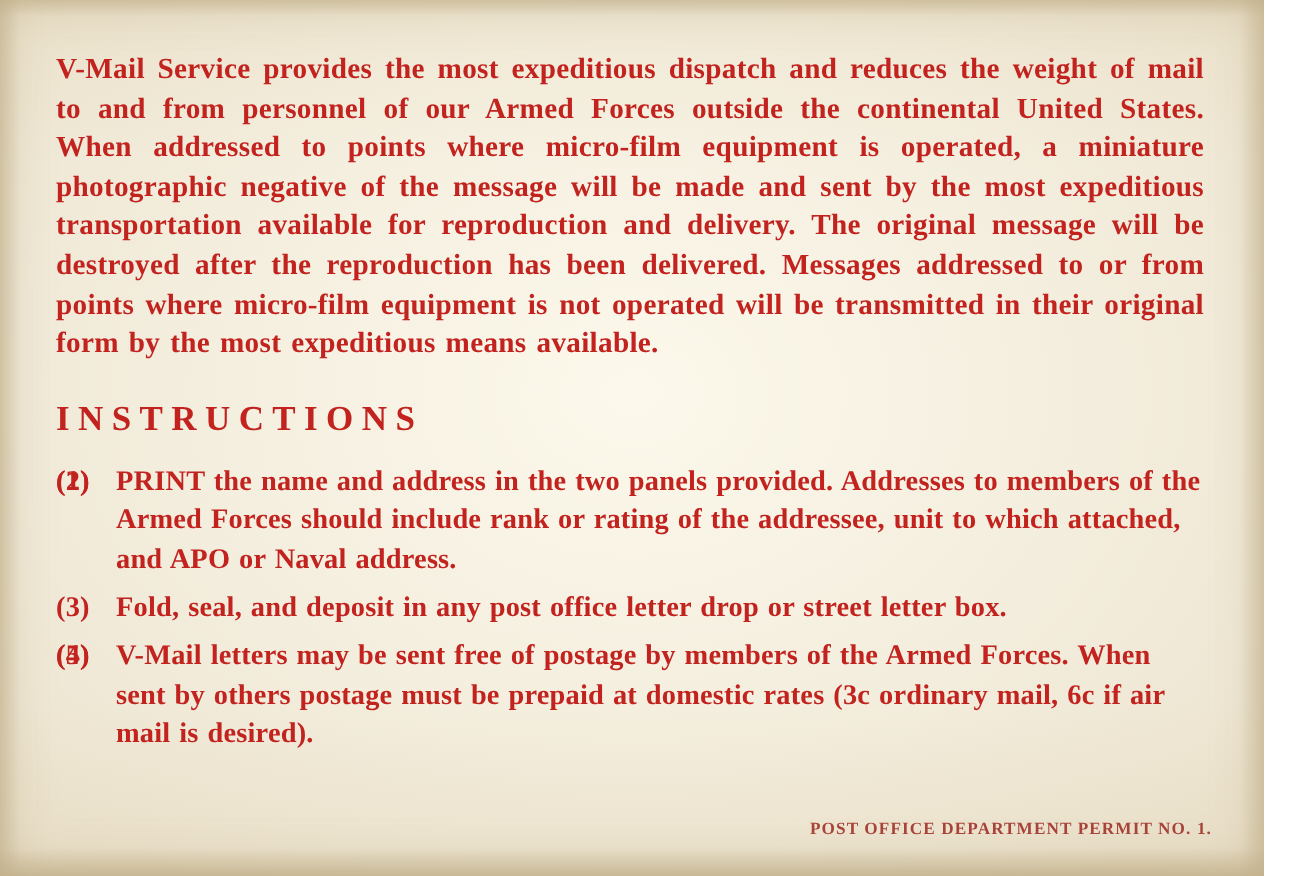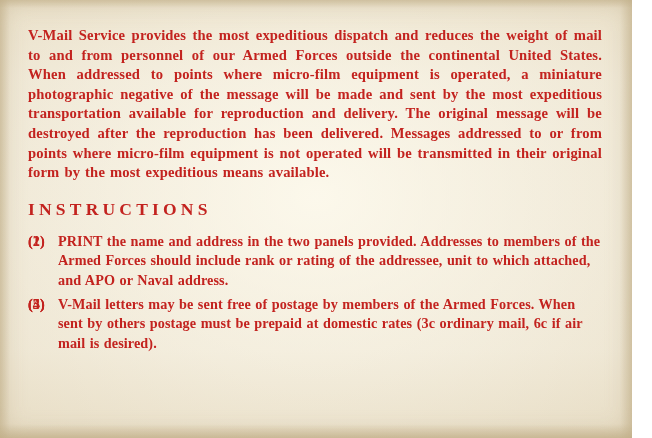--- a/index.html
+++ b/index.html
@@ -113,24 +113,25 @@
     <div class="heading">INSTRUCTIONS</div>
 
     <ol class="instructions">
       <li>
         <span class="num">(1)</span>
       </li>
       <li>
         <span class="num">(2)</span><span>PRINT the name and address in the two panels provided. Addresses to members of the Armed Forces should include rank or rating of the addressee, unit to which attached, and APO or Naval address.</span>
       </li>
       <li>
-        <span class="num">(3)</span>
+        <span class="num">(3)</span><span>Fold, seal, and deposit in any post office letter drop or street letter box.</span>
       </li>
       <li>
         <span class="num">(4)</span>
       </li>
       <li>
         <span class="num">(5)</span><span>V-Mail letters may be sent free of postage by members of the Armed Forces. When sent by others postage must be prepaid at domestic rates (3c ordinary mail, 6c if air mail is desired).</span>
       </li>
     </ol>
   </div>
 
+  <div class="permit">POST OFFICE DEPARTMENT PERMIT NO. 1.</div>
 </div>
 
 </body></html>

